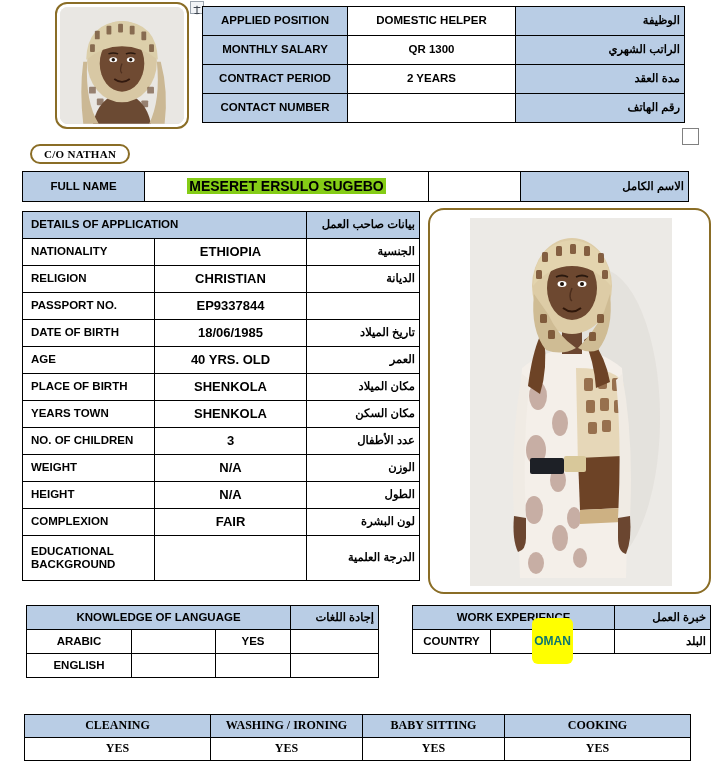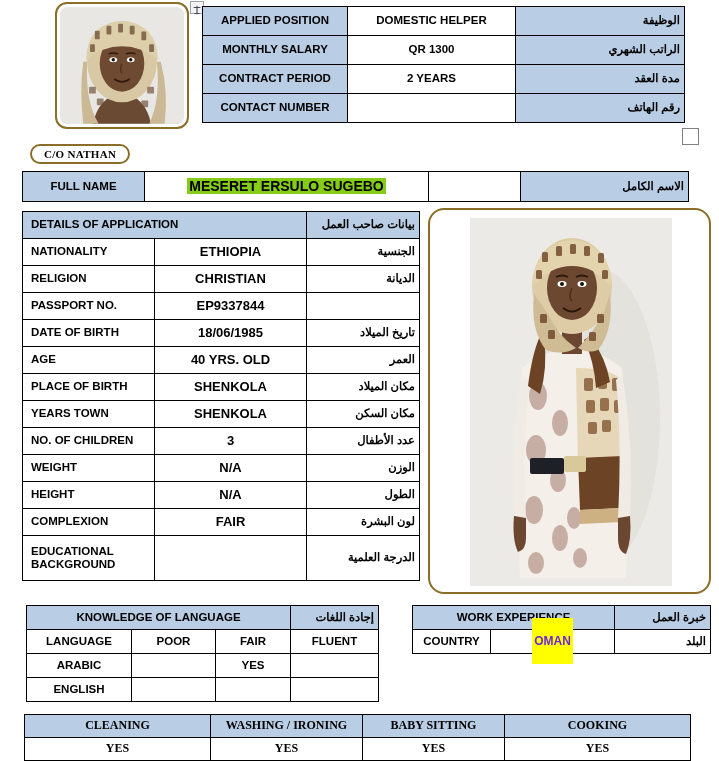--- a/index.html
+++ b/index.html
@@ -41,22 +41,23 @@
     font-size: 9.5px;
     font-weight: bold;
     direction: rtl;
   }
   .hl-yellow {
     background: #84cc16;
     padding: 0 2px;
   }
   .hl-red {
     background: #ffff00;
-    color: #6d28d9;
+    color: #0f766e;
     padding: 16px 2px;
+    border-radius: 6px;
   }
 
   
   #portrait-frame {
     position: absolute;
     left: 55px;
     top: 2px;
     width: 134px;
     height: 127px;
     border: 2px solid #8a6d26;
@@ -477,26 +478,20 @@
         <col style="width:84px">
         <col style="width:75px">
         <col style="width:88px">
       </colgroup>
     <tbody>
       <tr>
         <td class="blue ctr" colspan="3">KNOWLEDGE OF LANGUAGE</td>
         <td class="blue ar">إجادة اللغات</td>
       </tr>
       <tr>
-        <td class="ctr">LANGUAGE</td>
-        <td class="ctr">POOR</td>
-        <td class="ctr">FAIR</td>
-        <td class="ctr">FLUENT</td>
-      </tr>
-      <tr>
         <td class="ctr">ARABIC</td>
         <td class="ctr"></td>
         <td class="ctr">YES</td>
         <td class="ctr"></td>
       </tr>
       <tr>
         <td class="ctr">ENGLISH</td>
         <td class="ctr"></td>
         <td class="ctr"></td>
         <td class="ctr"></td>

